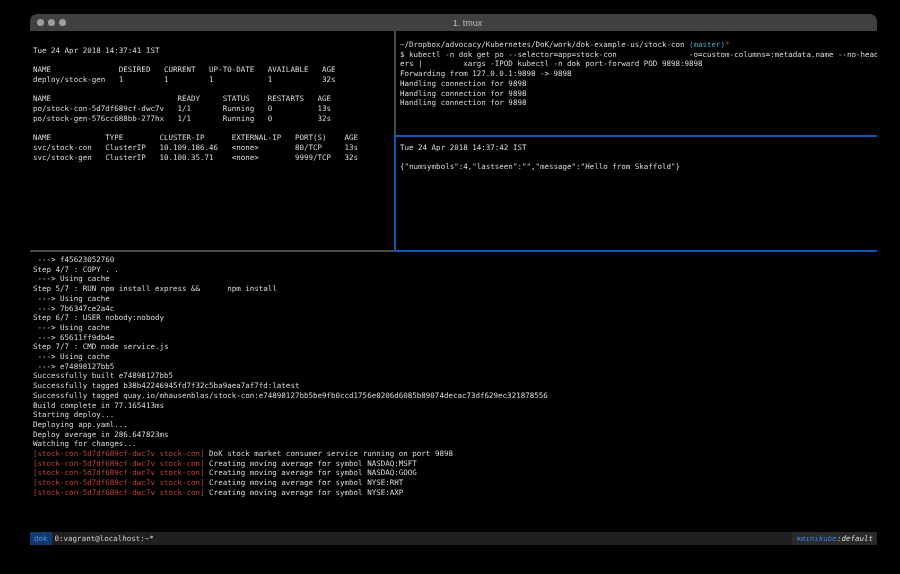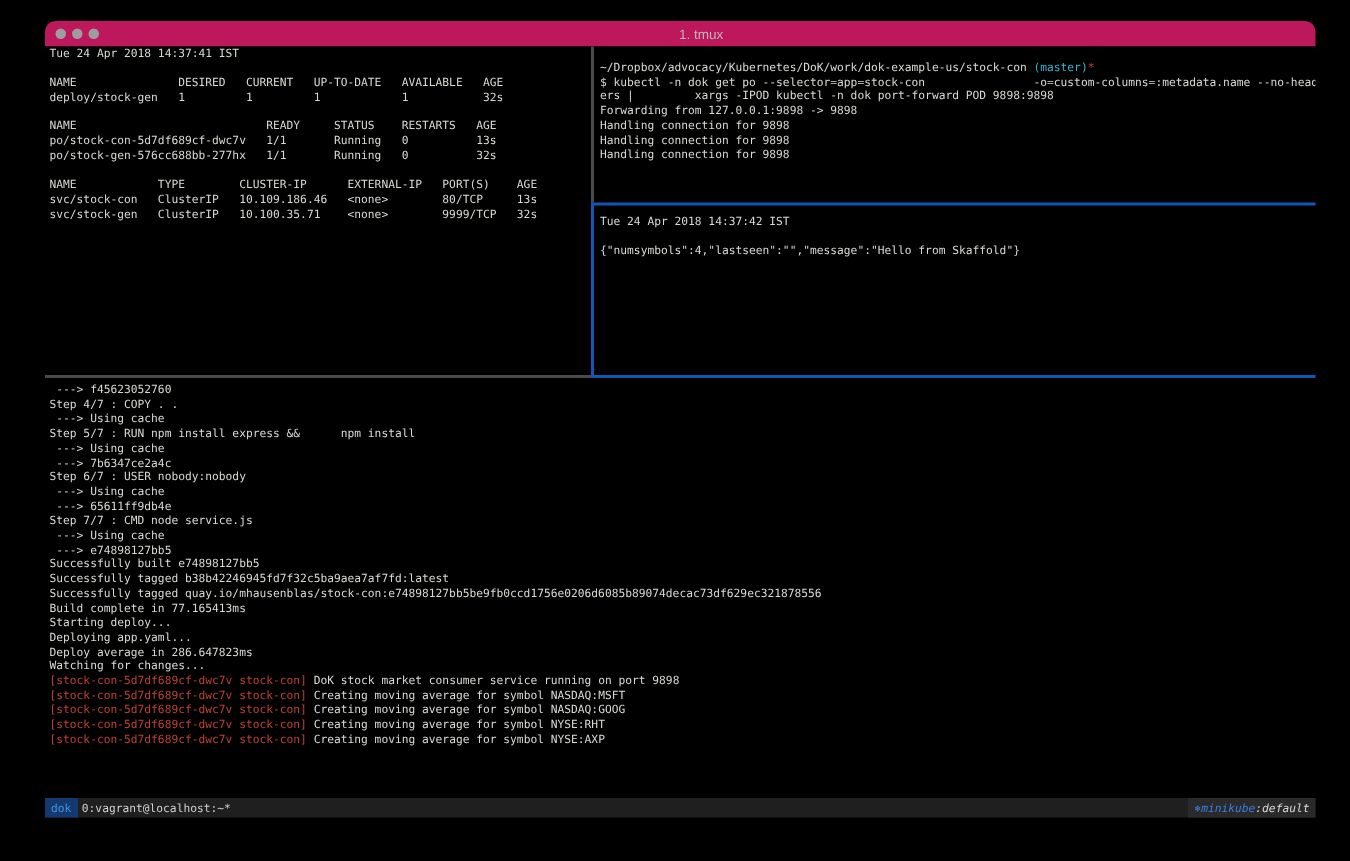--- a/index.html
+++ b/index.html
@@ -3,36 +3,36 @@
 <meta charset="utf-8">
 <style>
   * { margin:0; padding:0; box-sizing:border-box; }
   html,body { width:900px; height:574px; background:#000; overflow:hidden;
               font-family:"DejaVu Sans Mono", monospace; }
 
   .window { position:absolute; left:30px; top:14px; width:847px; height:532px;
             background:#000; border-radius:7px 7px 0 0; }
 
   .titlebar { position:absolute; left:0; top:0; width:100%; height:17px;
-              background:#be185d; border-radius:7px 7px 0 0;
+              background:#404040; border-radius:7px 7px 0 0;
               display:flex; align-items:center;padding-left:28px; }
   .lights { position:absolute; left:7px; top:5px; display:flex; gap:4px; }
   .light { width:7px; height:7px; border-radius:50%; background:#9d9d9d; }
   .wtitle { width:100%; text-align:center; color:#b9b9b9; font-size:9px;
             font-family:"Liberation Sans", sans-serif; }
 
   .content { position:absolute; left:0; top:17px; width:847px; height:484px; background:#000; }
 
   .pane { position:absolute; overflow:hidden; color:#d9d9d4; font-size:7.5px; }
   .tline { white-space:pre; line-height:9.7px; min-height:9.7px; }
   .c-red   { color:#bf4136; }
   .c-cyan  { color:#36b2d2; }
   .c-white { color:#d9d9d4; }
 
-  #pane-kubectl     { left:0;     top:0;     width:364px; height:219px; padding:0 0 0 3px; }
+  #pane-kubectl     { left:0;     top:0;     width:364px; height:219px; padding:15px 0 0 3px; }
   #pane-portforward { left:366px; top:0;     width:481px; height:104px; padding:9px 0 0 4px; }
   #pane-watch       { left:366px; top:106px; width:481px; height:102px; padding:6px 0 0 4px; }
   #pane-build       { left:0;     top:221px; width:847px; height:263px; padding:3px 0 0 3px; }
 
   .border { position:absolute; }
   .b-gray { background:#4a4a4a; }
   .b-blue { background:#1257b5; }
   #vline-top     { left:364px; top:0;     width:2px;   height:104px; }
   #vline-bottom  { left:364px; top:104px; width:2px;   height:117px; }
   #hline-right   { left:364px; top:104px; width:483px; height:2px; }

